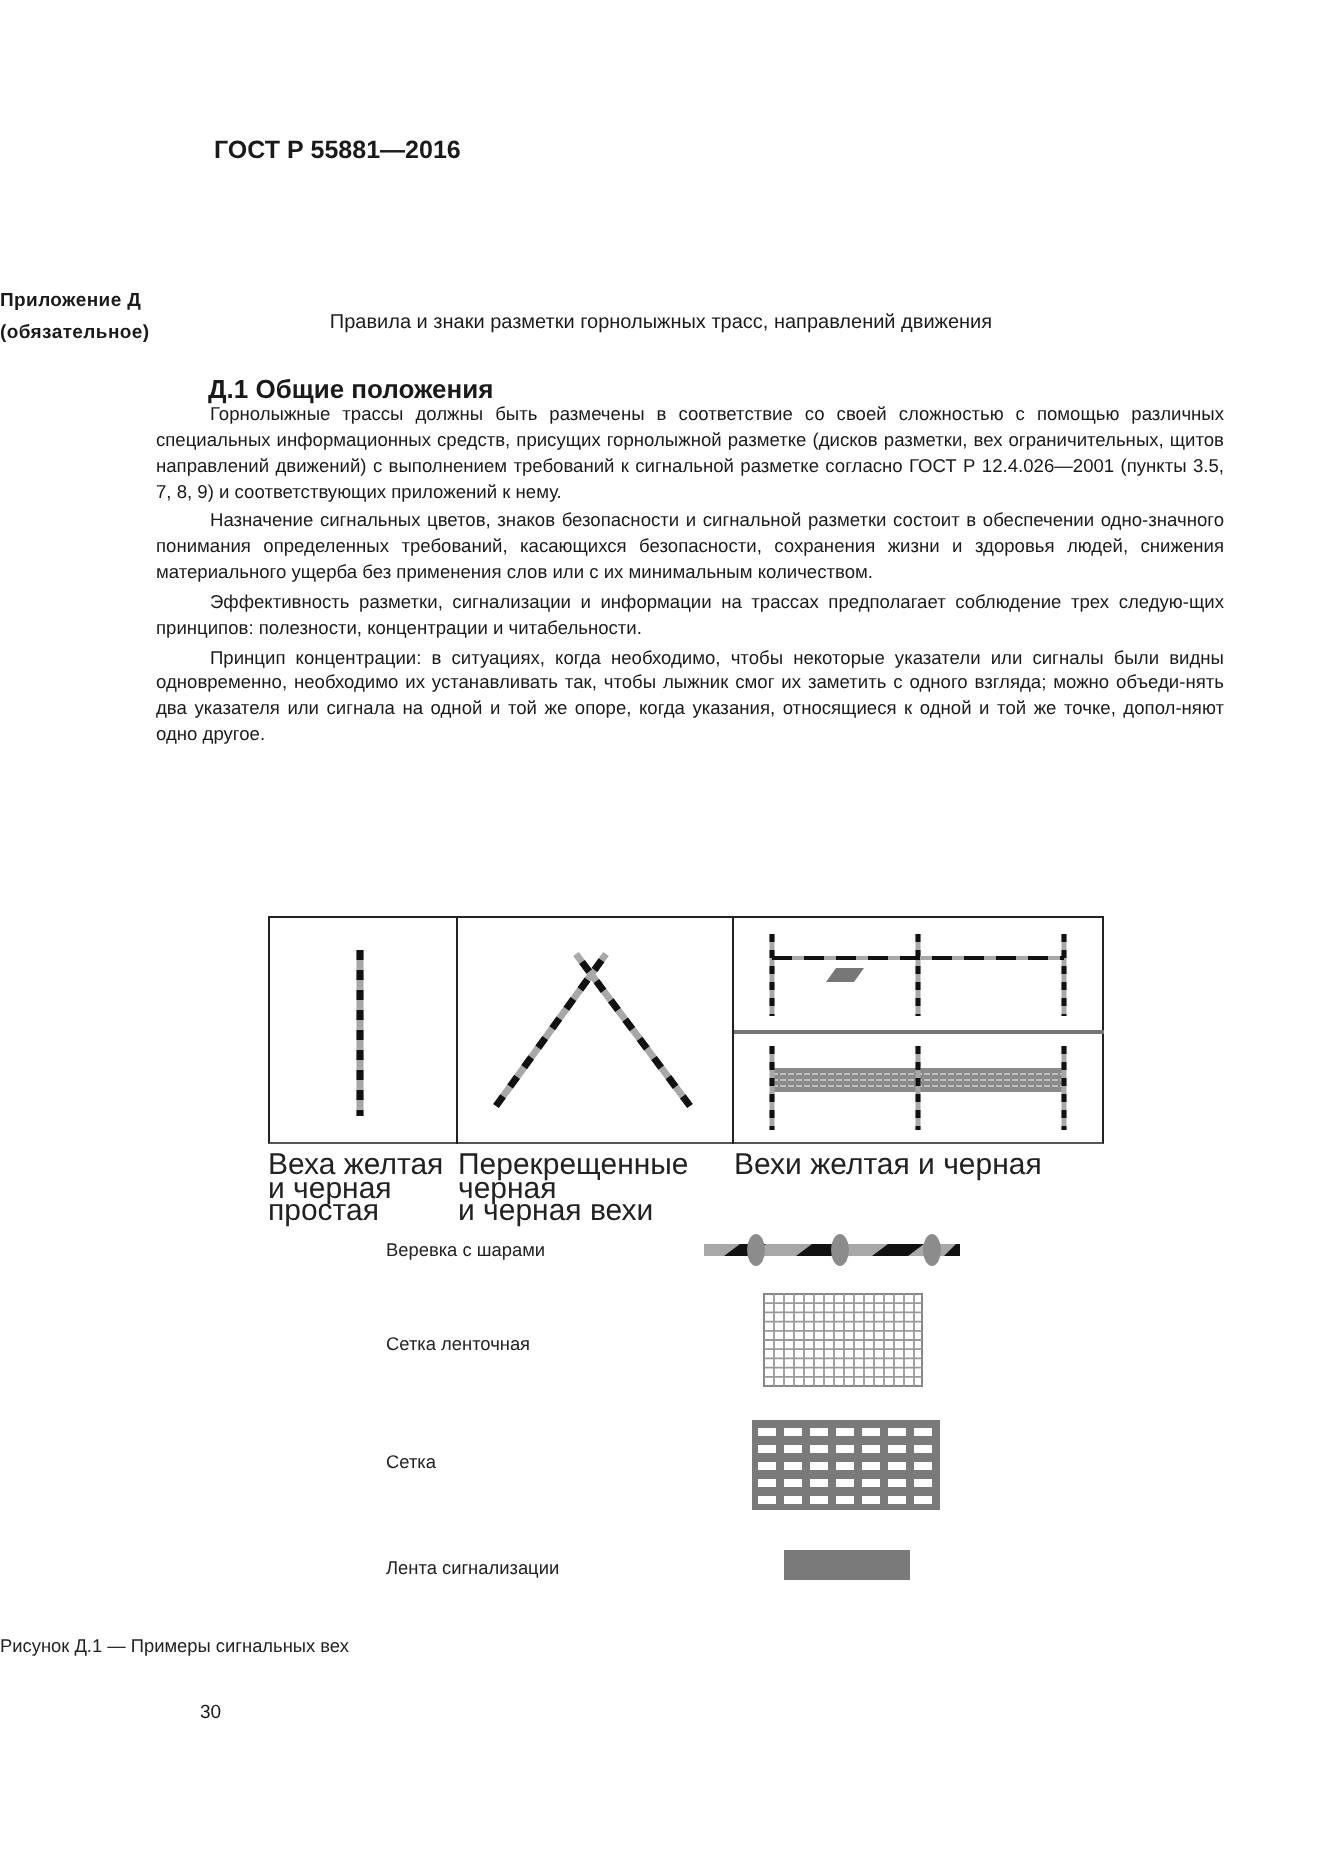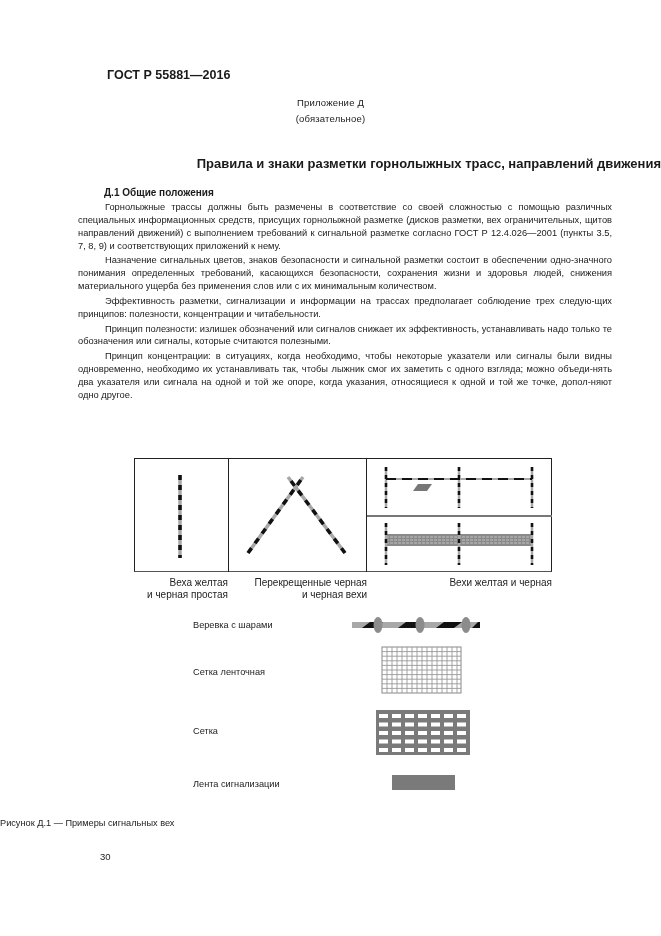--- a/index.html
+++ b/index.html
@@ -1,31 +1,31 @@
 <!DOCTYPE html>
 <html><head>
 <meta charset="utf-8">
 <style>
   html, body { margin: 0; padding: 0; background: #ffffff; }
   body { width: 661px; height: 936px; position: relative; overflow: hidden;
          font-family: "Liberation Sans", sans-serif; color: #1a1a1a; }
   .abs { position: absolute; }
   .header-code { left: 70px; top: 68px; font-size: 12.5px; font-weight: bold; padding-left: 37px; }
-  .appendix { left: 0; width: 661px; text-align: center; font-size: 9.5px; font-weight: normal; letter-spacing: 0.2px; }
+  .appendix { left: 0; width: 661px; text-align: left; font-size: 9.5px; font-weight: bold; letter-spacing: 0.2px; margin-top: 48px; }
   .appendix1 { top: 97px; }
   .appendix2 { top: 113px; }
-  .main-title { left: 0; width: 661px; top: 156px; text-align: right; font-size: 13px; font-weight: bold; }
-  .section-title { left: 104px; top: 187px; font-size: 10px; font-weight: bold; }
+  .main-title { left: 0; width: 661px; top: 156px; text-align: center; font-size: 10px; font-weight: normal; }
+  .section-title { left: 104px; top: 187px; font-size: 13px; font-weight: bold; }
   .body-text { left: 76px; width: 538px; top: 199px; font-size: 9.3px; line-height: 12.85px; text-align: justify; }
   .body-text p { margin: 2px; text-indent: 27px; }
   
   .fig-frame { left: 134px; top: 458px; width: 418px; height: 114px; border: 1.2px solid #222; border-bottom-color: #555; box-sizing: border-box; }
   .fig-divider-v { background: #222; width: 1.2px; }
   .fig-divider-h { background: #777; height: 2px; }
-  .fig-caption { font-size: 10px; text-align: right; line-height: 11.5px; color: #222; }
+  .fig-caption { font-size: 15px; text-align: left; line-height: 11.5px; color: #222; }
   .legend-label { font-size: 9.2px; color: #222; }
   .figure-title { left: 0; width: 661px; top: 818px; font-size: 9.2px; color: #222; }
   .page-num { left: 76px; top: 851px; font-size: 9.5px; margin-left: 24px; }
   svg { position: absolute; overflow: visible; }
 </style>
 </head>
 <body>
 
 <div class="abs header-code">ГОСТ Р 55881—2016</div>
 
@@ -33,21 +33,20 @@
 <div class="abs appendix appendix2">(обязательное)</div>
 
 <div class="abs main-title">Правила и знаки разметки горнолыжных трасс, направлений движения</div>
 
 <div class="abs section-title">Д.1  Общие положения</div>
 
 <div class="abs body-text">
   <p>Горнолыжные трассы должны быть размечены в соответствие со своей сложностью с помощью различных специальных информационных средств, присущих горнолыжной разметке (дисков разметки, вех ограничительных, щитов направлений движений) с выполнением требований к сигнальной разметке согласно ГОСТ Р 12.4.026—2001 (пункты 3.5, 7, 8, 9) и соответствующих приложений к нему.</p>
   <p>Назначение сигнальных цветов, знаков безопасности и сигнальной разметки состоит в обеспечении одно-значного понимания определенных требований, касающихся безопасности, сохранения жизни и здоровья людей, снижения материального ущерба без применения слов или с их минимальным количеством.</p>
   <p>Эффективность разметки, сигнализации и информации на трассах предполагает соблюдение трех следую-щих принципов: полезности, концентрации и читабельности.</p>
-  <p>Принцип полезности: излишек обозначений или сигналов снижает их эффективность, устанавливать надо только те обозначения или сигналы, которые считаются полезными.</p>
   <p>Принцип концентрации: в ситуациях, когда необходимо, чтобы некоторые указатели или сигналы были видны одновременно, необходимо их устанавливать так, чтобы лыжник смог их заметить с одного взгляда; можно объеди-нять два указателя или сигнала на одной и той же опоре, когда указания, относящиеся к одной и той же точке, допол-няют одно другое.</p>
 </div>
 
 <div class="abs fig-frame"></div>
 <div class="abs fig-divider-v" style="left:228px; top:458px; height:114px;"></div>
 <div class="abs fig-divider-v" style="left:366px; top:458px; height:114px;"></div>
 <div class="abs fig-divider-h" style="left:367px; top:515px; width:185px;"></div>
 
 <svg style="left:0;top:0;width:661px;height:936px;">
   <defs>

